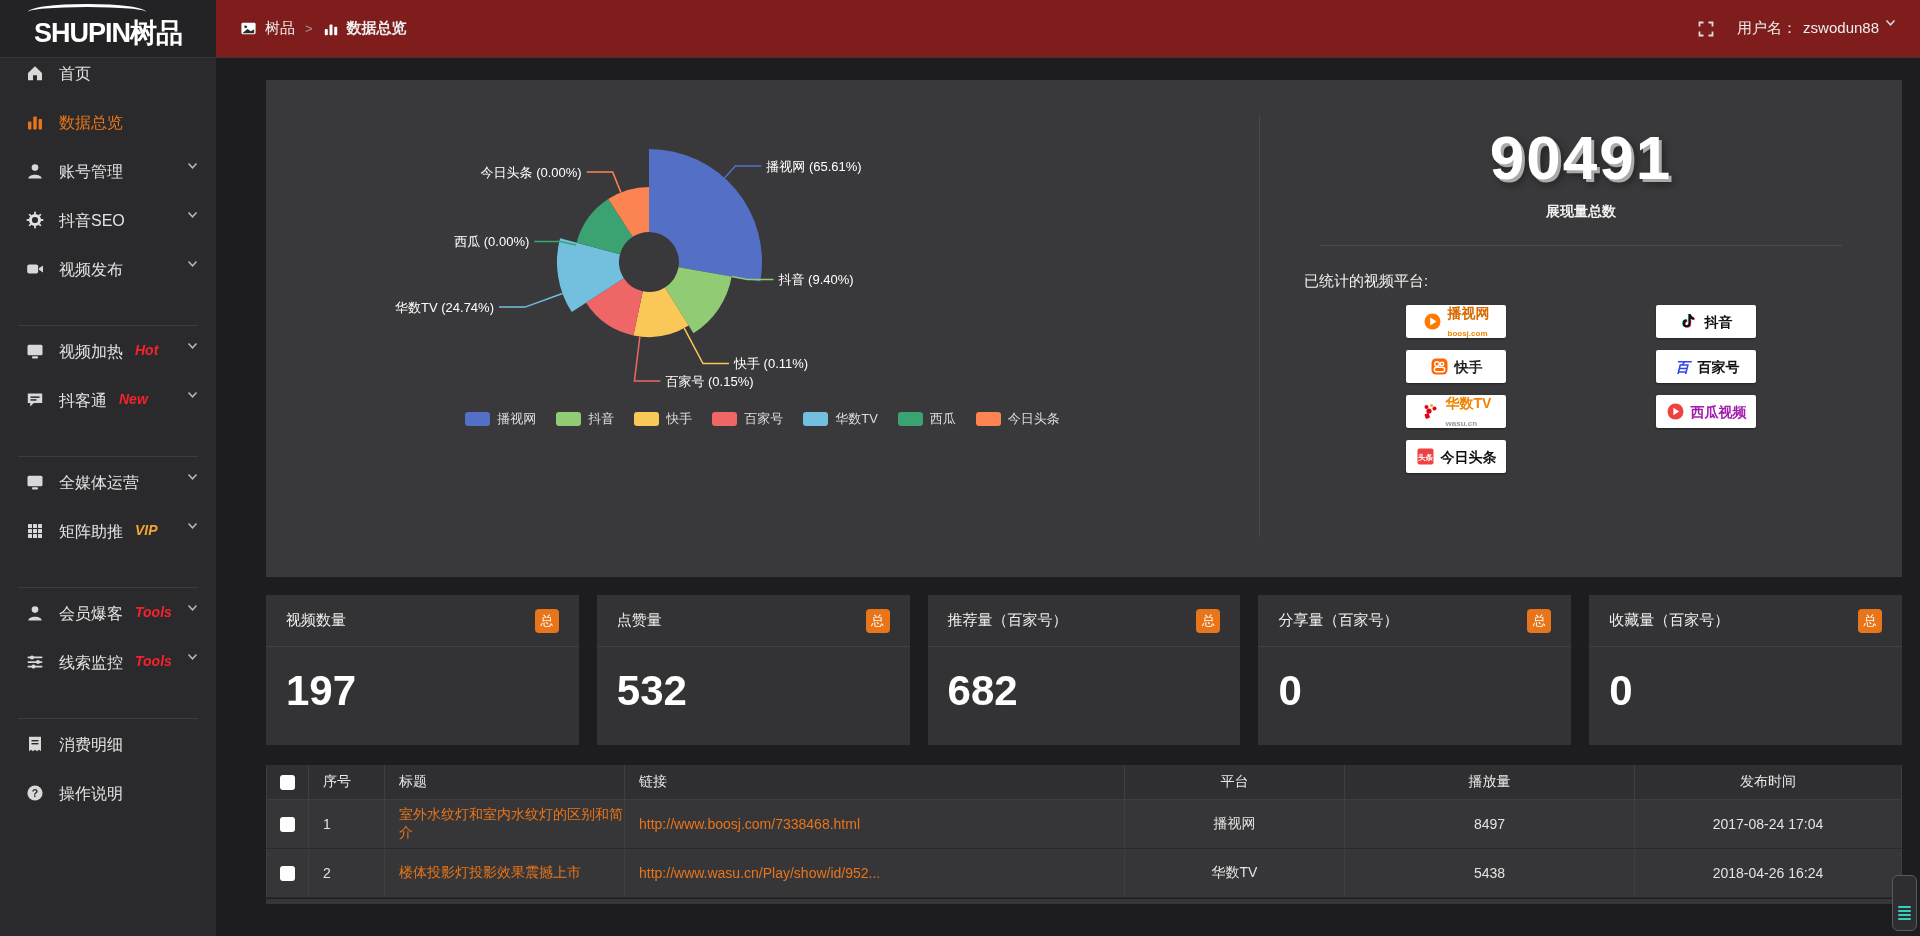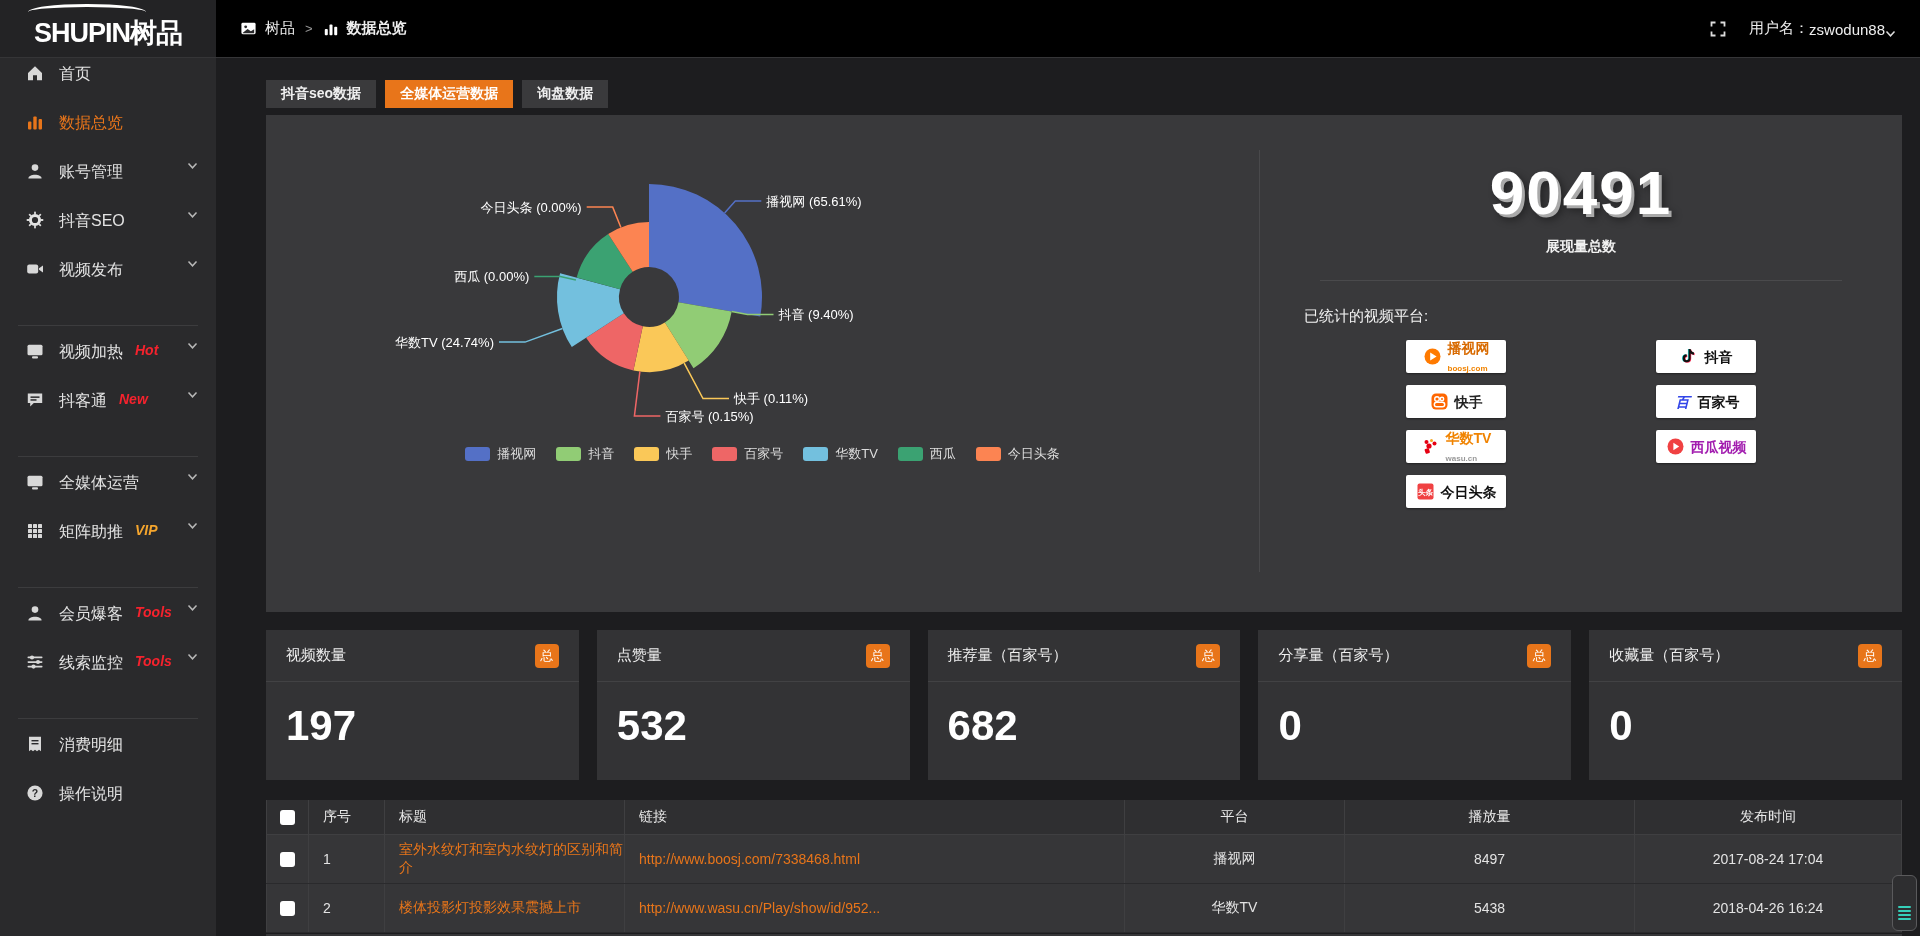--- a/index.html
+++ b/index.html
@@ -1,30 +1,30 @@
 <!DOCTYPE html>
 <html><head>
 <meta charset="utf-8">
 <style>
   * { margin:0; padding:0; box-sizing:border-box; }
   html,body { width:1920px; height:936px; overflow:hidden; background:#1d1d1f;
     font-family:"Liberation Sans","DejaVu Sans",sans-serif; color:#e8e8e8; }
 
   
-  .topbar { height:58px; display:flex; background:#000000; border-bottom:1px solid #353537; }
+  .topbar { height:58px; display:flex; background:#7f1d1d; border-bottom:1px solid #353537; }
   .logo-area { width:216px; height:100%; background:#232325; display:flex; align-items:center; justify-content:center; position:relative; }
   .logo-arc { position:absolute; top:4px; left:28px; width:118px; height:16px; border-top:3px solid #fff; border-radius:50% 50% 0 0; }
   .logo-text { font-size:27px; font-weight:bold; color:#fff; letter-spacing:-1px; margin-top:8px; }
   .topbar-main { flex:1; display:flex; align-items:center; padding:0 24px; }
   .breadcrumb { display:flex; align-items:center; gap:8px; font-size:15px; color:#eee; }
   .breadcrumb .bc-strong { font-weight:bold; }
   .bc-sep { color:#9a9a9a; font-size:13px; margin:0 2px; }
   .topbar-right { margin-left:auto; display:flex; align-items:center; gap:22px; font-size:15px; color:#eee; }
   .fullscreen-btn { display:flex; align-items:center; cursor:pointer; }
-  .user-wrap { display:flex; align-items:flex-end; cursor:pointer; }
+  .user-wrap { display:flex; align-items:flex-start; gap:6px; cursor:pointer; }
 
   
   .sidebar { position:absolute; left:0; top:58px; width:216px; height:878px; background:#2a2a2c; padding-top:6px; }
   .side-item { height:49px; display:flex; align-items:flex-start; padding:0 18px 0 26px; cursor:pointer; color:#e3e3e3; font-size:16px; }
   .side-item .icn { width:18px; height:18px; margin-right:15px; flex:none; fill:#d8d8d8; }
   .side-item.active { color:#e8751a; }
   .side-item.active .icn { fill:#e8751a; }
   .side-badge { font-style:italic; font-weight:bold; font-size:14px; margin-left:12px; }
   .side-chevron { margin-left:auto; width:11px; height:8px; stroke:#b8b8b8; fill:none; }
   .side-divider { height:1px; background:#3c3c3e; margin:16px 18px; }
@@ -273,25 +273,20 @@
           <circle cx="9" cy="9" r="7.6"></circle>
           <text x="9" y="12.6" font-size="10.5" font-weight="bold" text-anchor="middle" fill="#2a2a2c">?</text>
         </svg>
         <span>操作说明</span>
       </div>
     </div>
 </div>
 
 <div class="main">
 
-  <div class="tabs" id="tabs-row">
-      <div class="tab">抖音seo数据</div>
-      <div class="tab active">全媒体运营数据</div>
-      <div class="tab">询盘数据</div>
-    </div>
 
   <div class="chart-card">
     <div class="pie-pane">
       <svg id="pie-svg" width="993" height="460" viewBox="0 0 993 460">
           <path d="M383.0,69.0 A113,113 0 0 1 494.3,201.6 L412.5,187.2 A30,30 0 0 0 383.0,152.0 Z" fill="#5470c6"></path>
           <polyline points="458.6,98.0 469.3,86.1 495.3,86.1" fill="none" stroke="#5470c6" stroke-width="1.5"></polyline>
           <text class="pie-label" x="500.3" y="90.6" text-anchor="start">播视网 (65.61%)</text>
           <path d="M465.7,196.6 A84,84 0 0 1 427.5,253.2 L398.9,207.4 A30,30 0 0 0 412.5,187.2 Z" fill="#91cc75"></path>
           <polyline points="465.7,196.6 481.5,199.4 507.5,199.4" fill="none" stroke="#91cc75" stroke-width="1.5"></polyline>
           <text class="pie-label" x="512.5" y="203.9" text-anchor="start">抖音 (9.40%)</text>

